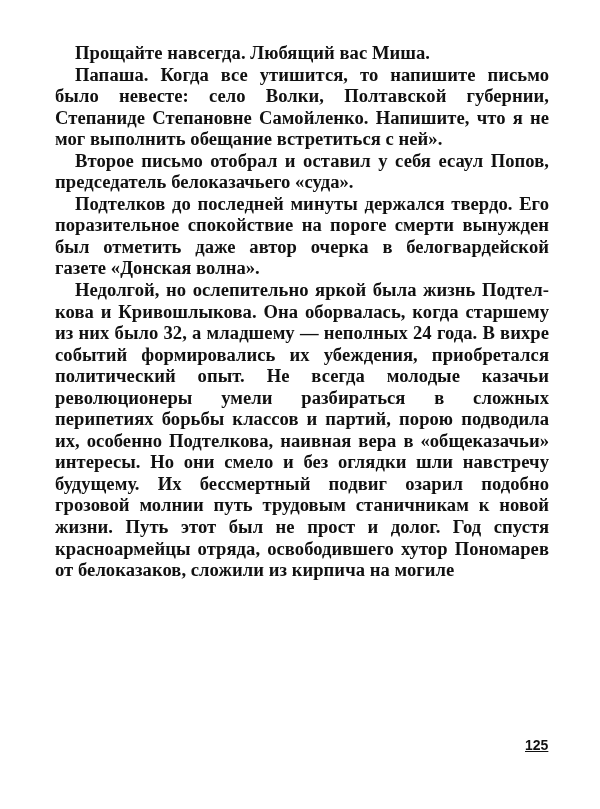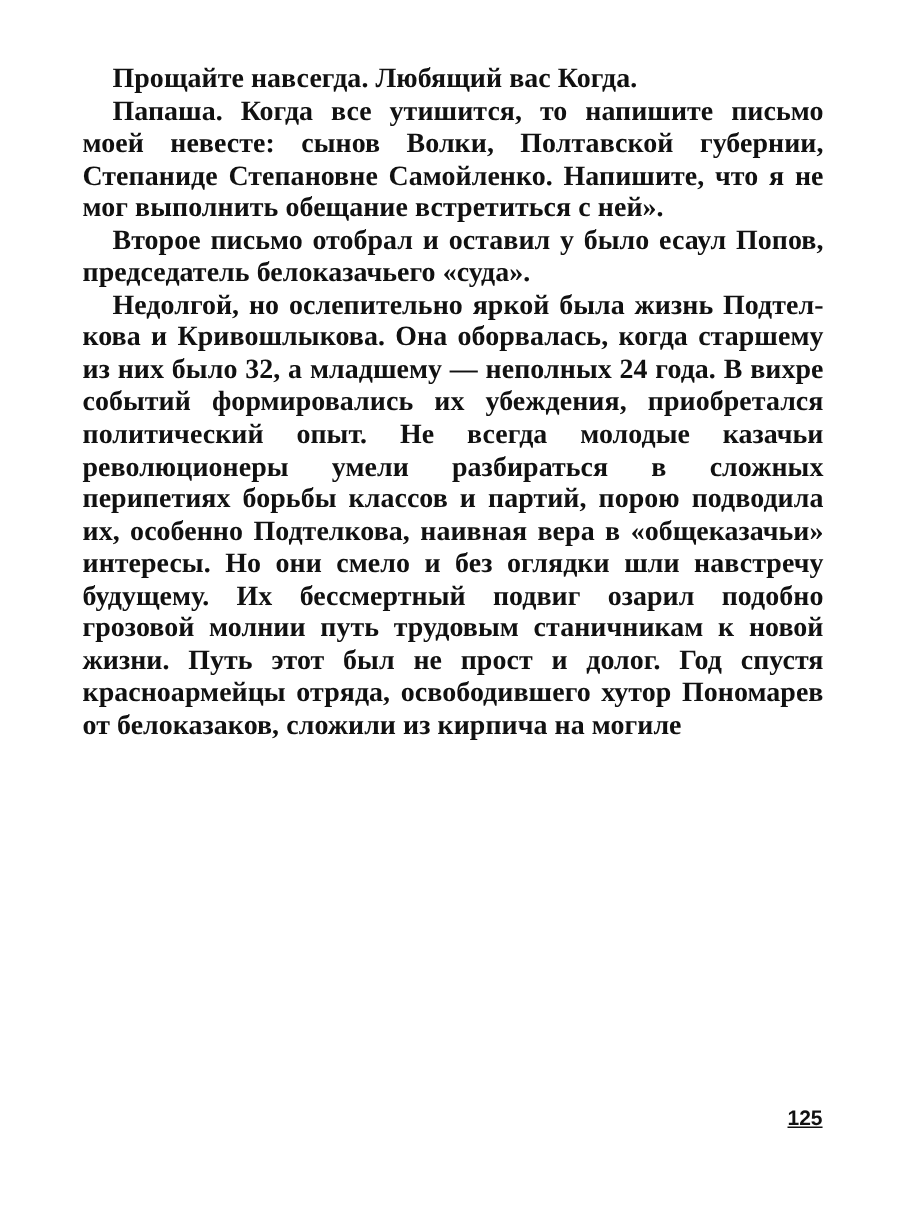--- a/index.html
+++ b/index.html
@@ -31,19 +31,20 @@
     font-weight: bold;
     font-size: 14px;
     color: #111111;
     text-decoration: underline;
   }
 </style>
 </head>
 <body>
 
 <div class="page">
-  <p class="indent">Прощайте навсегда. Любящий вас Когда.</p>
-  <p class="indent">Папаша. Когда все утишится, то напишите письмо моей невесте: сынов Волки, Полтавской губернии, Степаниде Степановне Самойленко. Напишите, что я не мог выполнить обещание встретиться с ней».</p>
-  <p class="indent">Второе письмо отобрал и оставил у было есаул Попов, председатель белоказачьего «суда».</p>
+  <p class="indent">Прощайте навсегда. Любящий вас Миша.</p>
+  <p class="indent">Папаша. Когда все утишится, то напишите письмо было невесте: село Волки, Полтавской губернии, Степаниде Степановне Самойленко. Напишите, что я не мог выполнить обещание встретиться с ней».</p>
+  <p class="indent">Второе письмо отобрал и оставил у себя есаул Попов, председатель белоказачьего «суда».</p>
+  <p class="indent">Подтелков до последней минуты держался твердо. Его поразительное спокойствие на пороге смерти вынужден был отметить даже автор очерка в белогвардейской газете «Донская волна».</p>
   <p class="indent">Недолгой, но ослепительно яркой была жизнь Подтел­кова и Кривошлыкова. Она оборвалась, когда старшему из них было 32, а младшему — неполных 24 года. В вихре со­бытий формировались их убеждения, приобретался поли­тический опыт. Не всегда молодые казачьи революционеры умели разбираться в сложных перипетиях борьбы классов и партий, порою подводила их, особенно Подтелкова, наивная вера в «общеказачьи» интересы. Но они смело и без оглядки шли навстречу будущему. Их бессмертный подвиг озарил подобно грозовой молнии путь трудовым станични­кам к новой жизни. Путь этот был не прост и долог. Год спустя красноармейцы отряда, освободившего хутор Поно­марев от белоказаков, сложили из кирпича на могиле</p>
 </div>
 
 <div class="page-number">125</div>
 
 </body></html>

